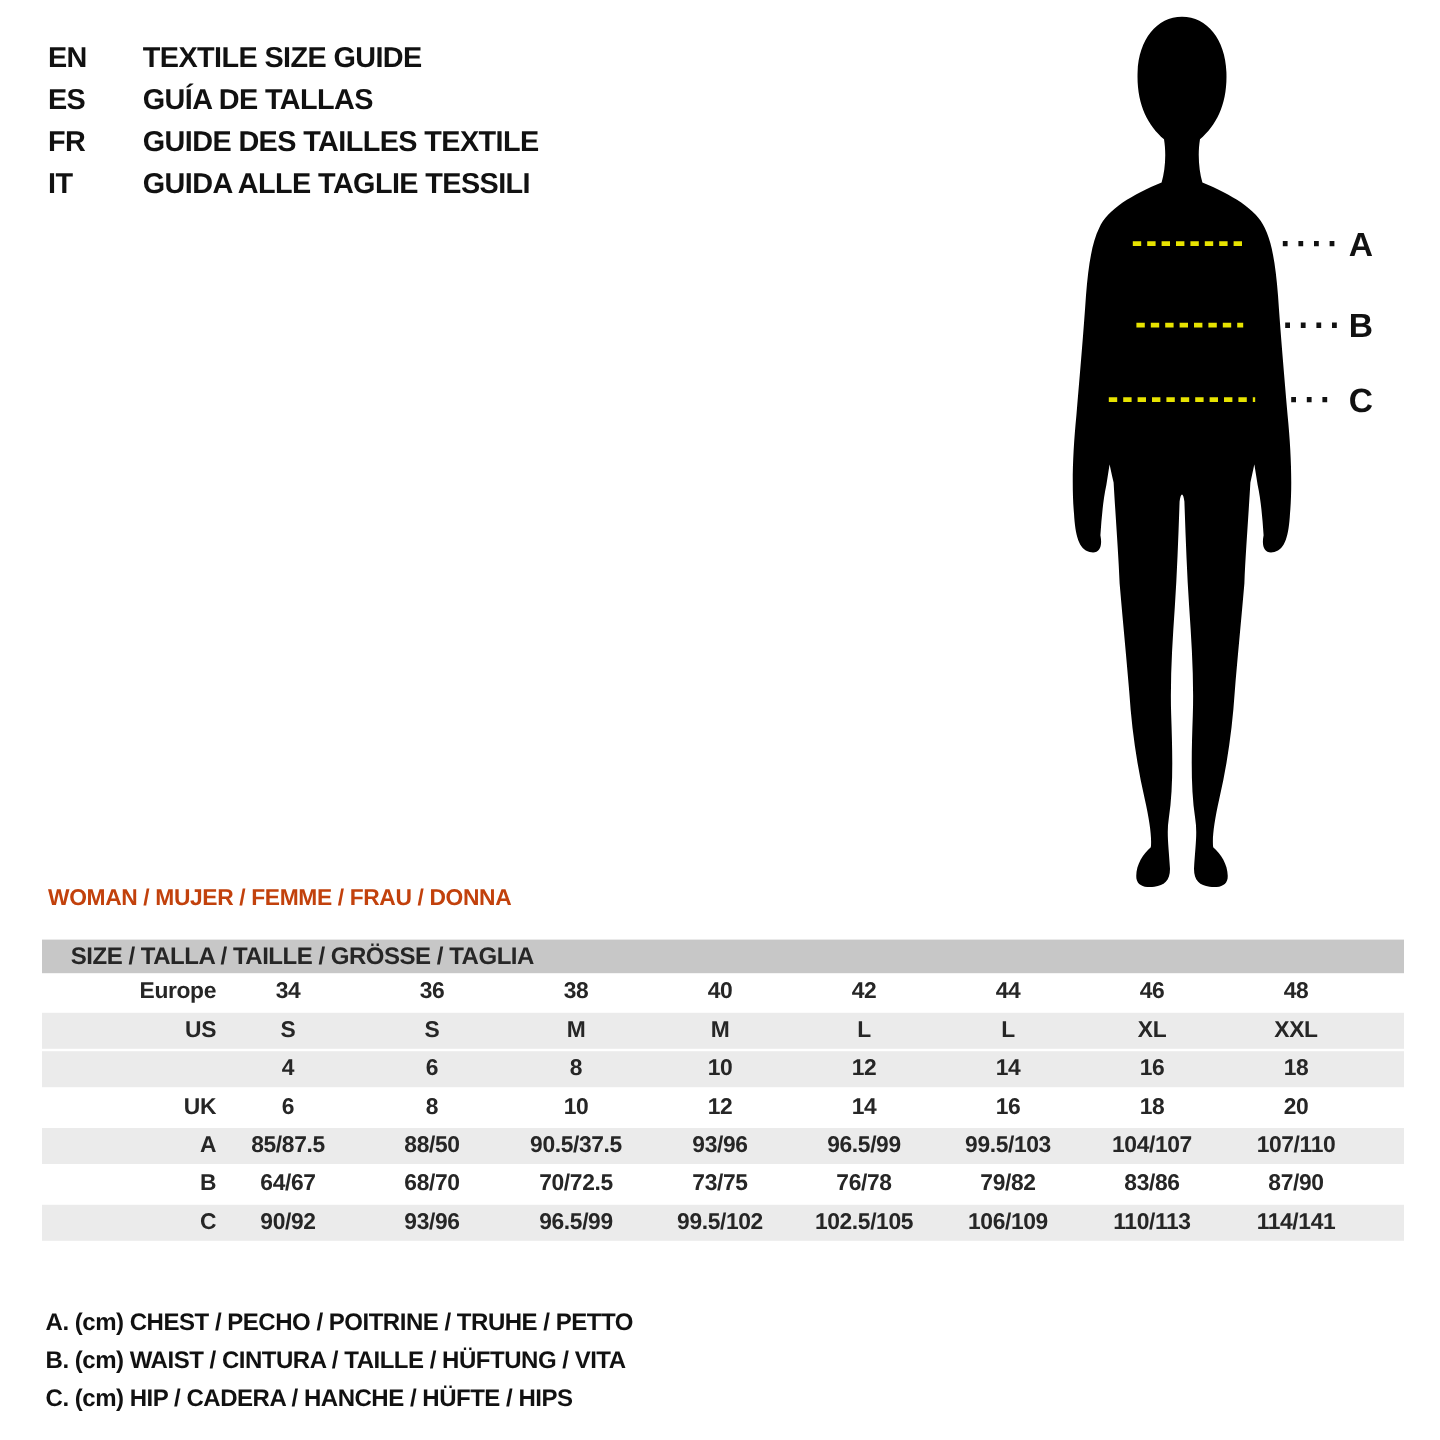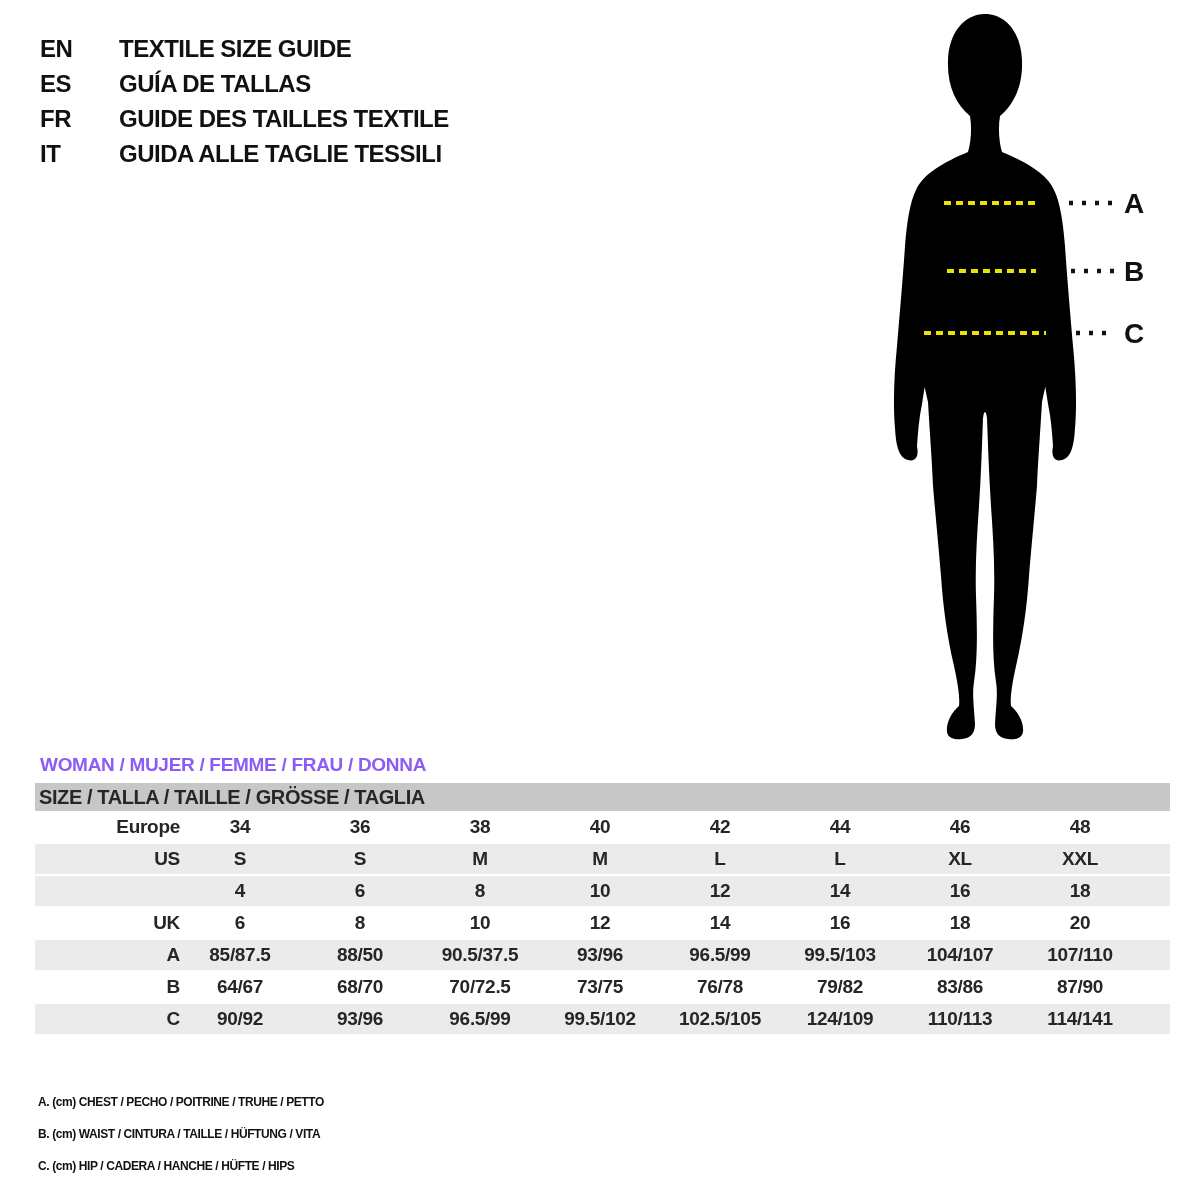--- a/index.html
+++ b/index.html
@@ -9,33 +9,33 @@
   }
   
   .lang-list{position:absolute;left:40px;top:28px;}
   .lang-row{display:flex;height:35px;align-items:flex-end;}
   .lang-code{width:79px;font-size:24px;font-weight:bold;letter-spacing:-0.5px;color:#111;}
   .lang-title{font-size:24px;font-weight:bold;letter-spacing:-0.5px;color:#111;white-space:nowrap;}
   
   .figure-svg{position:absolute;left:888px;top:6px;width:260px;height:742px;}
   .measure-letter{font-family:"Liberation Sans","DejaVu Sans",sans-serif;font-size:28px;font-weight:bold;fill:#111;}
   
-  .section-title{position:absolute;left:40px;top:738px;font-size:19px;font-weight:bold;letter-spacing:-0.3px;color:#8b5cf6;margin-top:16px;}
+  .section-title{position:absolute;left:40px;top:738px;font-size:19px;font-weight:bold;letter-spacing:-0.3px;color:#c2410c;}
   
   .table-wrap{position:absolute;left:35px;top:783px;width:1135px;}
   .table-header{height:28px;background:#c7c7c7;display:flex;align-items:center;
-    font-size:20px;font-weight:bold;letter-spacing:-0.4px;color:#262626;padding-left:4px;box-sizing:border-box;}
+    font-size:20px;font-weight:bold;letter-spacing:-0.4px;color:#262626;padding-left:24px;box-sizing:border-box;}
   table.size-table{border-collapse:collapse;table-layout:fixed;width:1135px;margin-top:1px;}
   table.size-table td{height:30px;font-size:19px;font-weight:bold;letter-spacing:-0.3px;color:#262626;
     text-align:center;vertical-align:middle;border-bottom:2px solid #ffffff;padding:0;}
   table.size-table td.row-label{text-align:right;padding-left:8px;}
   tr.shaded td{background:#ebebeb;margin-left:39px;}
   
   .legend{position:absolute;left:38px;top:1086px;}
-  .legend-row{height:32px;display:flex;align-items:center;font-size:12px;font-weight:bold;letter-spacing:-0.4px;color:#111;white-space:nowrap;}
+  .legend-row{height:32px;display:flex;align-items:center;font-size:20px;font-weight:bold;letter-spacing:-0.4px;color:#111;white-space:nowrap;}
 </style>
 </head>
 <body>
 
 <div class="page">
 
   <div class="lang-list">
       <div class="lang-row">
         <span class="lang-code">EN</span>
         <span class="lang-title">TEXTILE SIZE GUIDE</span>
@@ -213,21 +213,21 @@
             <td>87/90</td>
             <td></td>
           </tr>
           <tr class="shaded">
             <td class="row-label">C</td>
             <td>90/92</td>
             <td>93/96</td>
             <td>96.5/99</td>
             <td>99.5/102</td>
             <td>102.5/105</td>
-            <td>124/109</td>
+            <td>106/109</td>
             <td>110/113</td>
             <td>114/141</td>
             <td></td>
           </tr>
         </tbody>
     </table>
   </div>
 
   <div class="legend">
       <div class="legend-row">A. (cm) CHEST / PECHO / POITRINE / TRUHE / PETTO</div>

